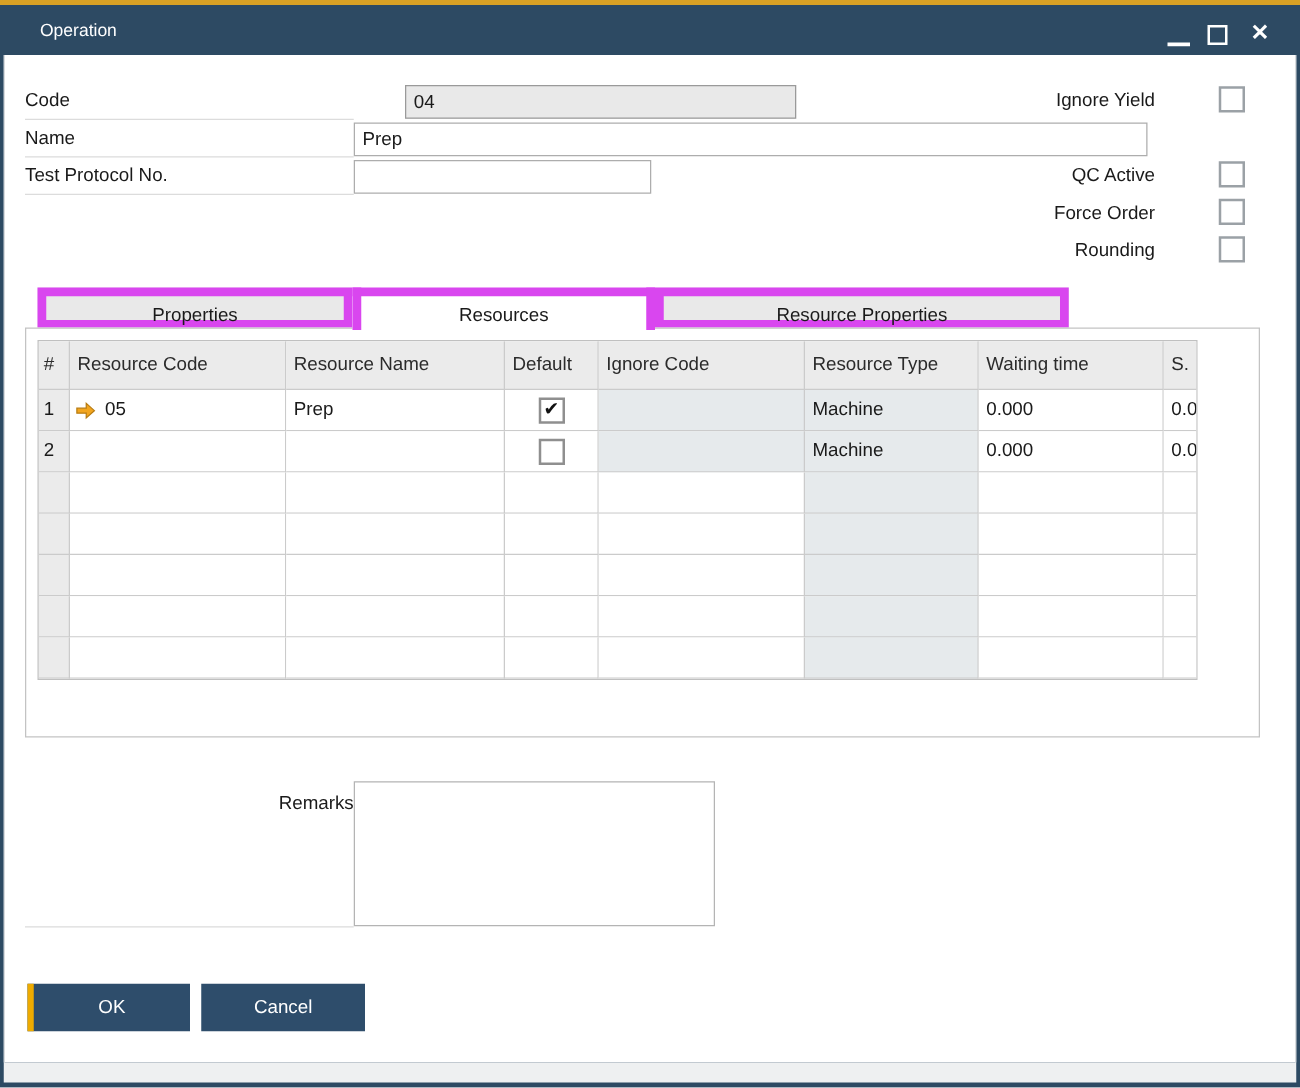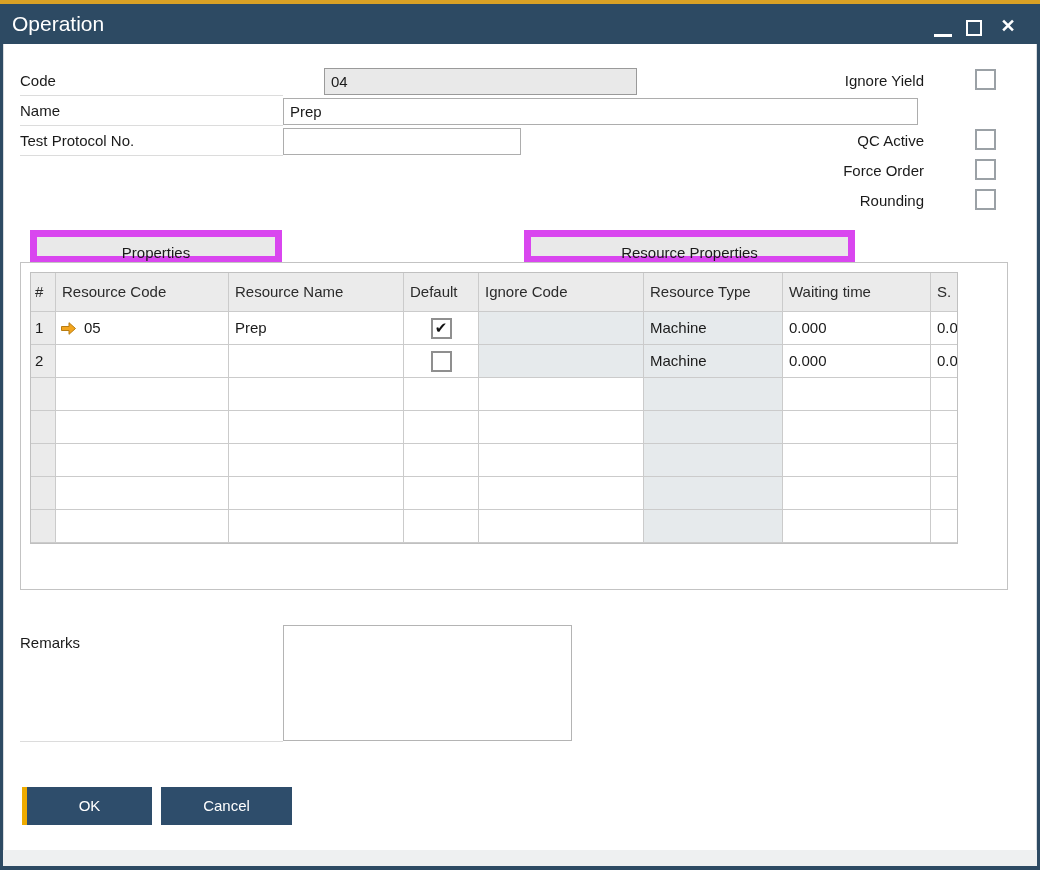--- a/index.html
+++ b/index.html
@@ -3,21 +3,21 @@
 <meta charset="utf-8">
 <style>
   * { margin:0; padding:0; box-sizing:border-box; }
   html,body { background:#cfd6dc; }
   body { font-family:"Liberation Sans", sans-serif; font-size:15px; color:#1a1a1a; }
 
   .window { position:relative; width:1040px; height:870px; background:#2d4a63; overflow:hidden; }
 
   .top-gold { position:absolute; left:0; top:0; width:1040px; height:4px; background:#d9a125; }
   .titlebar { position:absolute; left:0; top:4px; width:1040px; height:40px; background:#2d4a63; }
-  .titlebar .title { position:absolute; left:12px; top:0; line-height:40px; color:#ffffff; font-size:21px; }
+  .titlebar .title { position:absolute; left:32px; top:0; line-height:40px; color:#ffffff; font-size:14px; }
   .win-btn { position:absolute; cursor:default; }
   .btn-min { left:934px; top:30px; width:18px; height:3px; background:#ffffff; }
   .btn-max { left:966px; top:16px; width:16px; height:16px; border:2px solid #ffffff; background:transparent; }
   .btn-close { left:996px; top:9px; width:24px; height:26px; color:#ffffff; font-size:18px; font-weight:bold; line-height:26px; text-align:center; }
 
   .content { position:absolute; left:3px; top:44px; width:1034px; height:806px; background:#ffffff; border-left:1px solid #d8dbde; border-right:1px solid #d8dbde; }
   .bottom-strip { position:absolute; left:3px; top:850px; width:1034px; height:16px; background:#eef0f1; }
 
   
   .fld-label { position:absolute; left:20px; width:263px; height:30px; line-height:29px; border-bottom:1px solid #dcdcdc; }
@@ -48,21 +48,21 @@
   .cell-num { background:#ebebeb; }
   .cell-shade { background:#e6eaec; }
   .cell-default { display:flex; align-items:center; justify-content:center; padding:0; }
   .grid-cb { width:21px; height:21px; border:2px solid #8f8f8f; background:#ffffff; text-align:center; line-height:16px; font-size:15px; color:#111; }
   .code-flex { display:flex; align-items:center; gap:7px; padding-left:4px; }
   .link-arrow { width:17px; height:15px; flex:none; }
 
   .hscroll-thumb { position:absolute; left:85px; top:547px; width:318px; height:19px; background:#d9d9d9; border-radius:4px; }
 
   
-  .remarks-label { position:absolute; left:20px; top:630px; width:263px; height:112px; border-bottom:1px solid #dcdcdc; line-height:26px; }
+  .remarks-label { position:absolute; left:20px; top:630px; width:263px; height:112px; border-bottom:1px solid #dcdcdc; line-height:26px;text-align:right; }
   .remarks-box { position:absolute; left:283px; top:625px; width:289px; height:116px; border:1px solid #b4b4b4; background:#ffffff; resize:none; font-family:"Liberation Sans", sans-serif; font-size:15px; padding:4px 6px; }
 
   
   .btn { position:absolute; top:787px; height:38px; background:#2e4d6b; color:#ffffff; text-align:center; line-height:38px; font-size:15px; cursor:default; }
   .btn-ok { left:22px; width:130px; border-left:5px solid #eeab00; }
   .btn-cancel { left:161px; width:131px; }
 </style>
 </head>
 <body>
 
@@ -95,20 +95,21 @@
   <div class="rt-label" style="top:126px;">QC Active</div>
   <div class="cbox" style="left:975px; top:129px;"></div>
 
   <div class="rt-label" style="top:156px;">Force Order</div>
   <div class="cbox" style="left:975px; top:159px;"></div>
 
   <div class="rt-label" style="top:186px;">Rounding</div>
   <div class="cbox" style="left:975px; top:189px;"></div>
 
   <div class="tab" style="left:30px; width:252px;">Properties</div>
+  <div class="tab active" style="left:282px; width:242px;">Resources</div>
   <div class="tab" style="left:524px; width:331px;">Resource Properties</div>
 
   <div class="panel"></div>
 
   <div class="grid">
     <div class="g-row g-head">
       <div class="g-cell c0">#</div>
       <div class="g-cell c1">Resource Code</div>
       <div class="g-cell c2">Resource Name</div>
       <div class="g-cell c3">Default</div>

